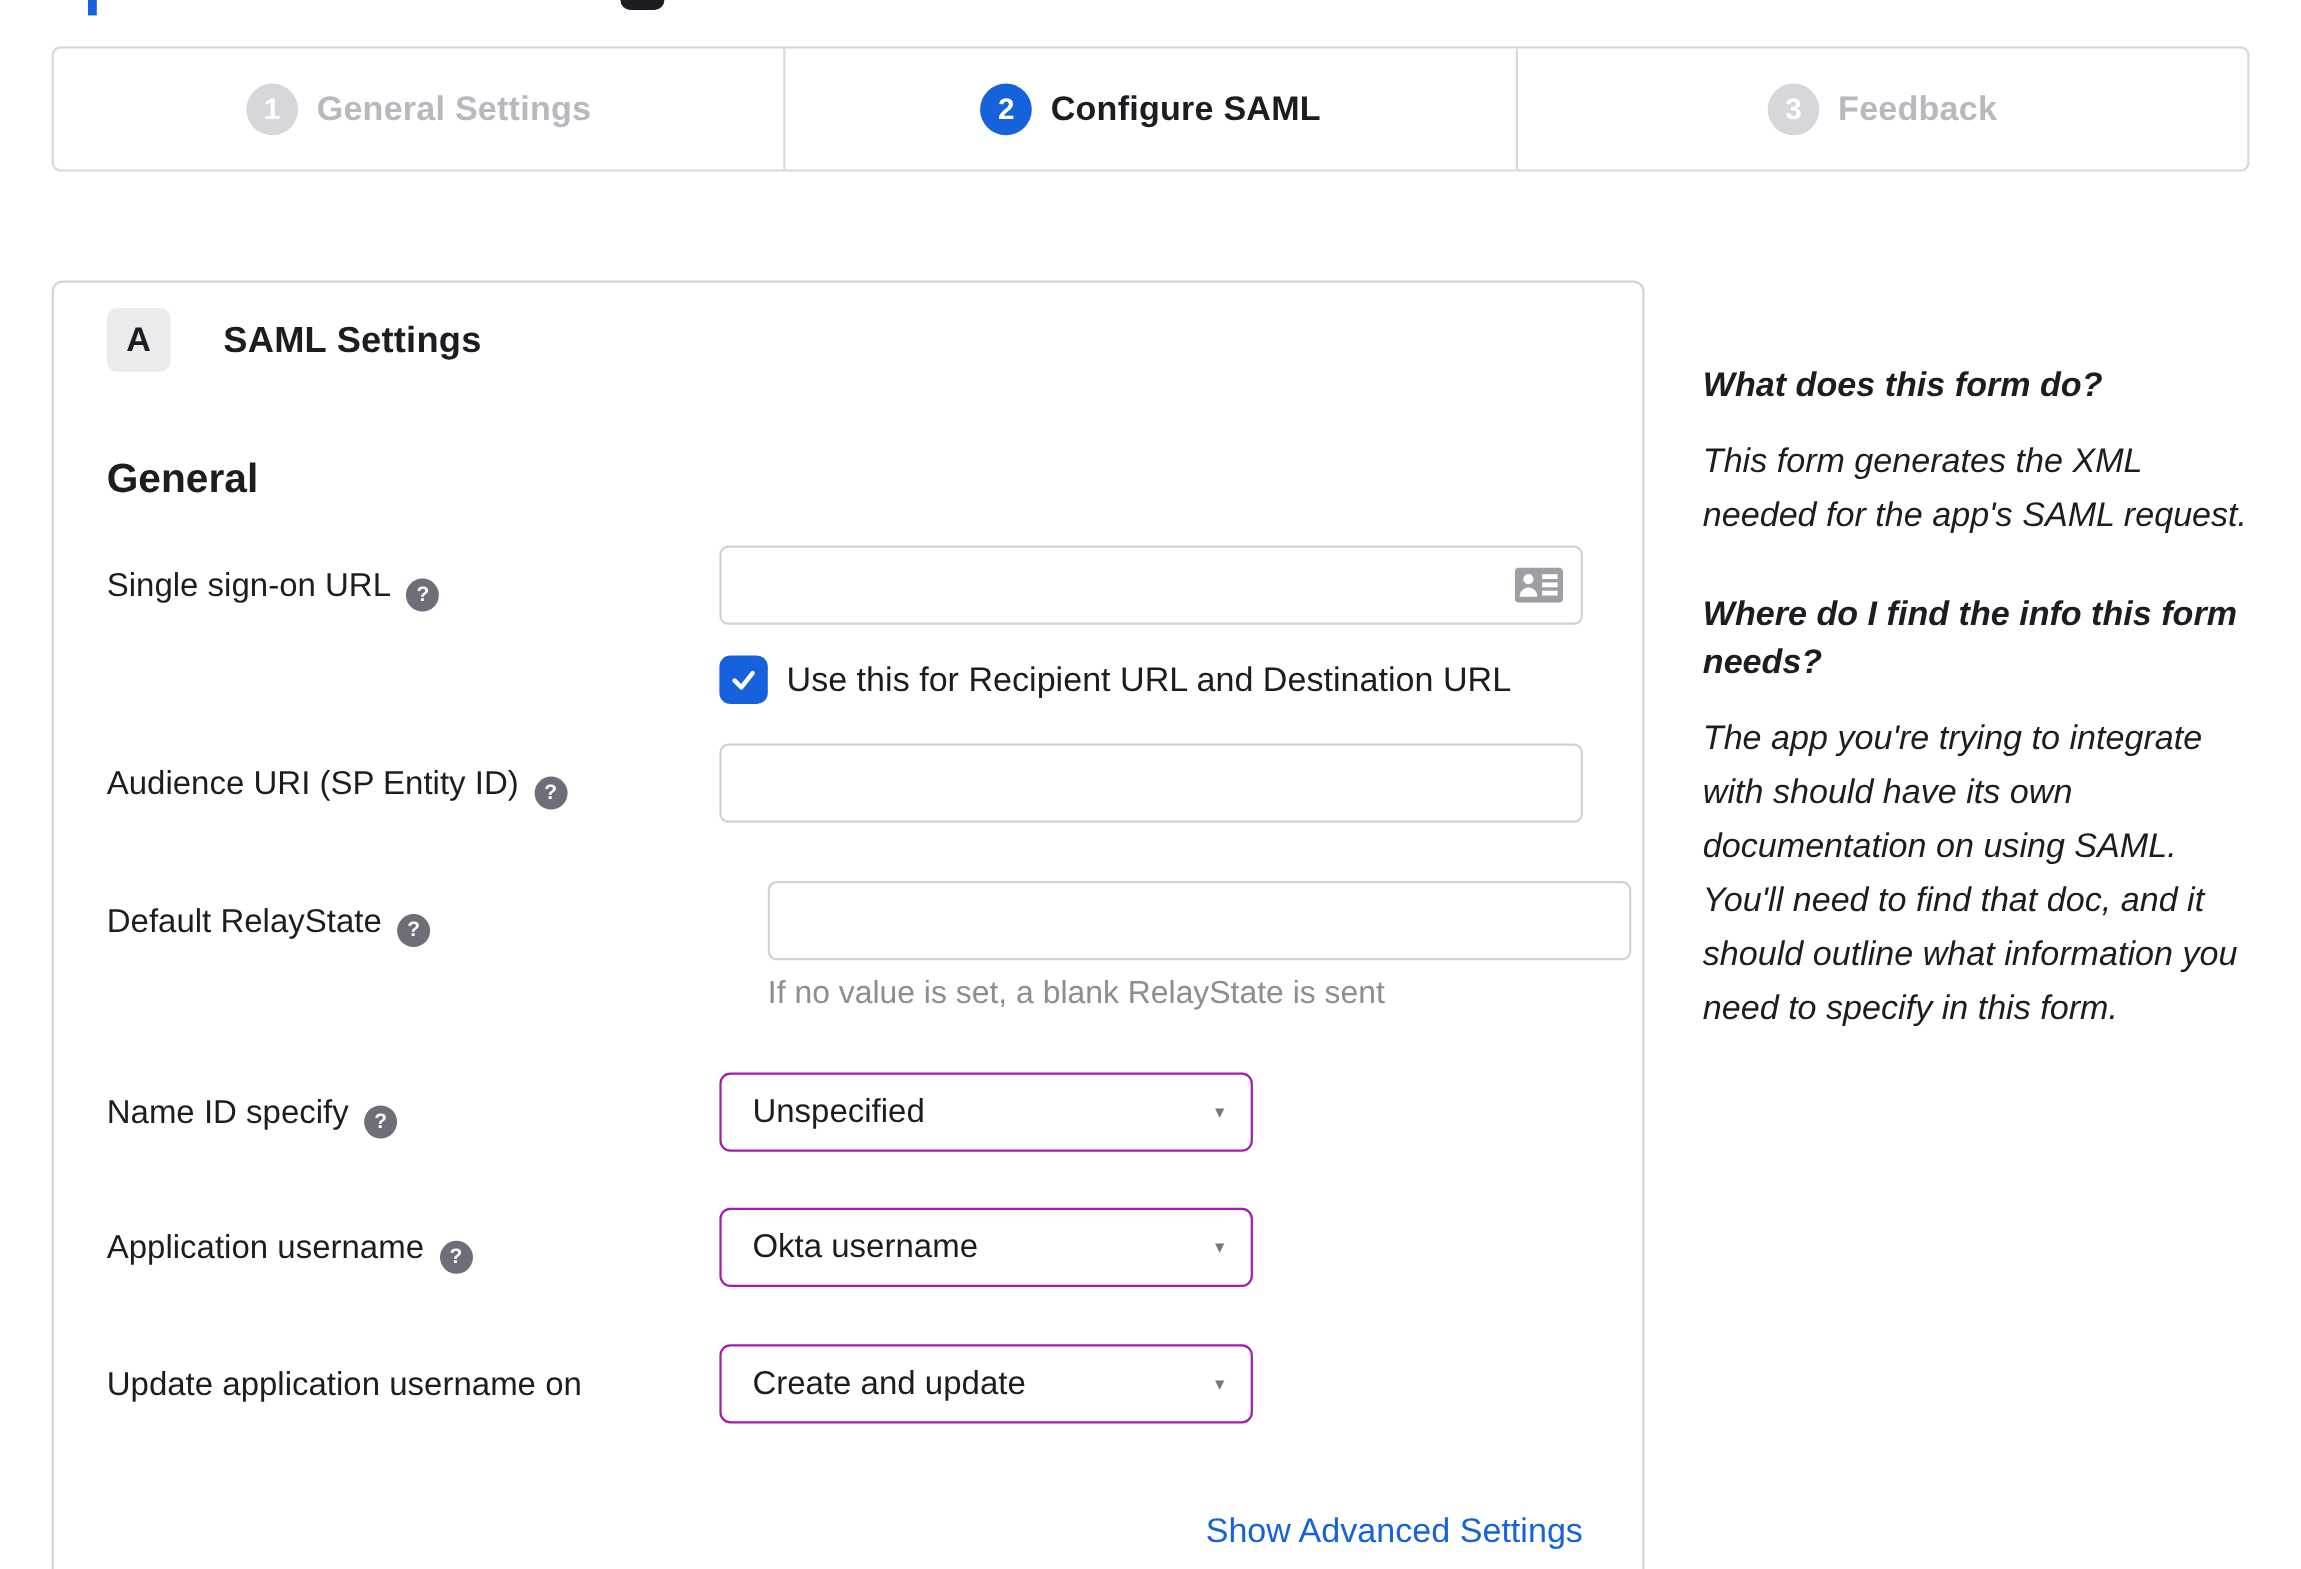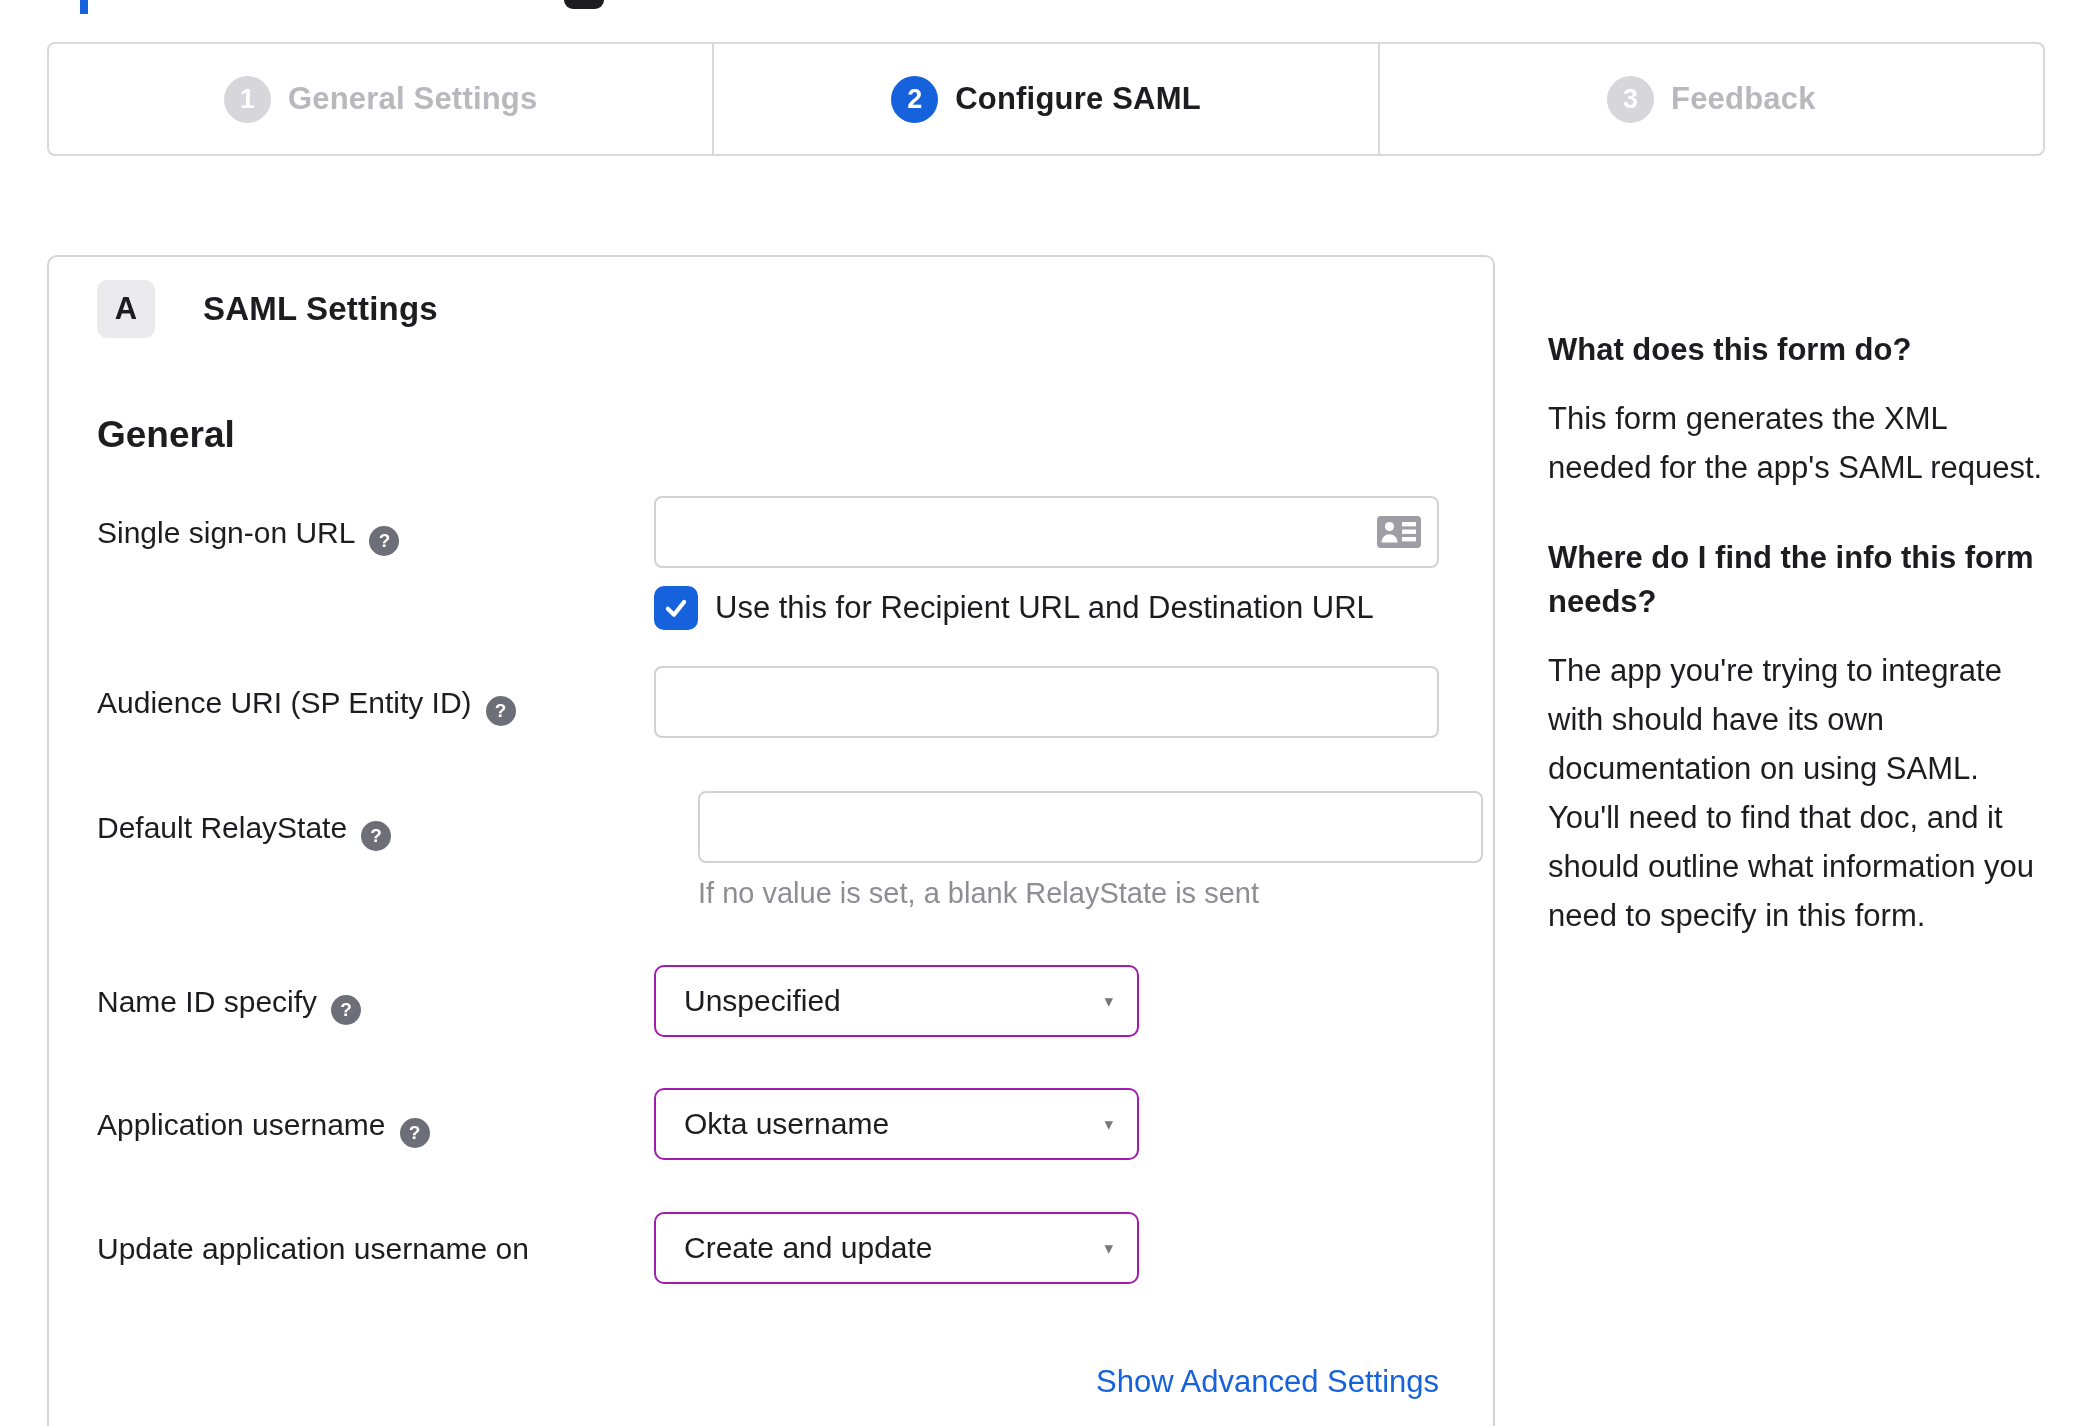--- a/index.html
+++ b/index.html
@@ -102,21 +102,21 @@
     padding: 0 70px 0 26px;
     outline: none; display: block;
     font-family: "Liberation Sans", "DejaVu Sans", sans-serif;
   }
   .input-wrap { position: relative; width: 785px; }
   .input-icon {
     position: absolute; right: 18px; top: 20px; width: 44px; height: 32px;
     pointer-events: none;
   }
 
-  .checkbox-row { display: flex; align-items: center; margin-top: 18px; }
+  .checkbox-row { display: flex; align-items: center; margin-top: 28px; }
   .checkbox {
     width: 44px; height: 44px; border-radius: 10px;
     background: #1662dd; flex: none;
     display: flex; align-items: center; justify-content: center;
     cursor: pointer;
   }
   .checkbox-label { margin-left: 17px; font-size: 31px; color: #1d1d21; }
 
   .hint { margin-top: 14px; font-size: 29px; color: #8d8d93; }
 
@@ -139,21 +139,21 @@
     font-size: 31px; color: #1662dd; text-decoration: none; font-weight: 500;
     cursor: pointer;
   }
   .dotted-divider {
     margin-top: 40px; width: 1342px; height: 0;
     border-top: 3px dotted #b9b9be;
   }
 
   
   .help-panel {
-    position: absolute; left: 1548px; top: 328px; width: 505px;
+    position: absolute; left: 1548px; top: 328px; width: 505px; font-style: italic;
   }
   .help-q {
     font-size: 31px; font-weight: bold; color: #1d1d21;
     line-height: 44px; margin: 0 0 22px 0;
   }
   .help-a {
     font-size: 31px; color: #1d1d21; line-height: 49px; margin: 0 0 44px 0;
   }
   .help-a:last-child { margin-bottom: 0; }
 </style>

